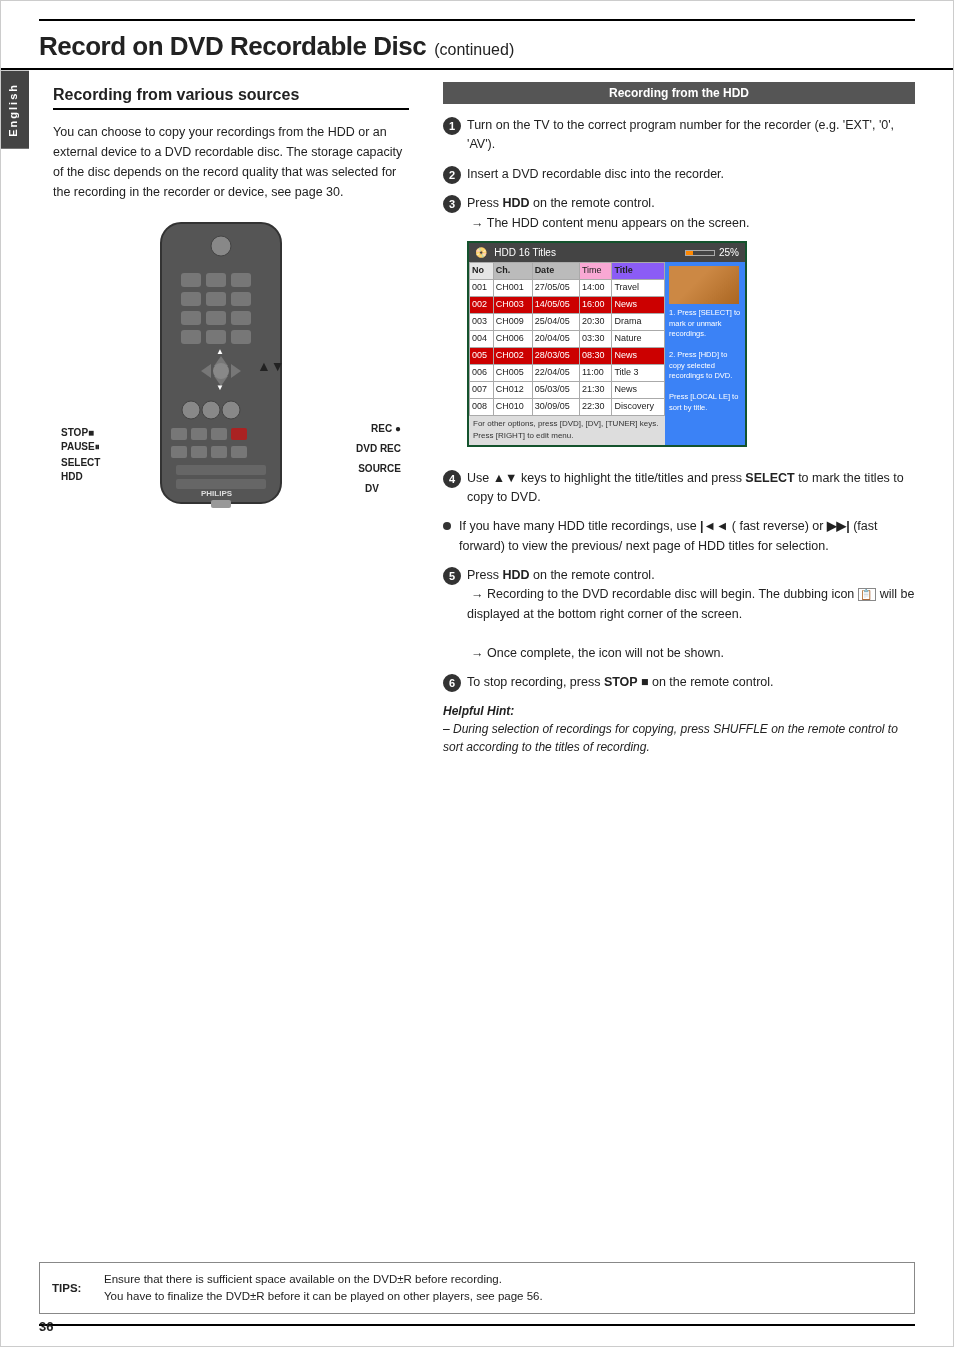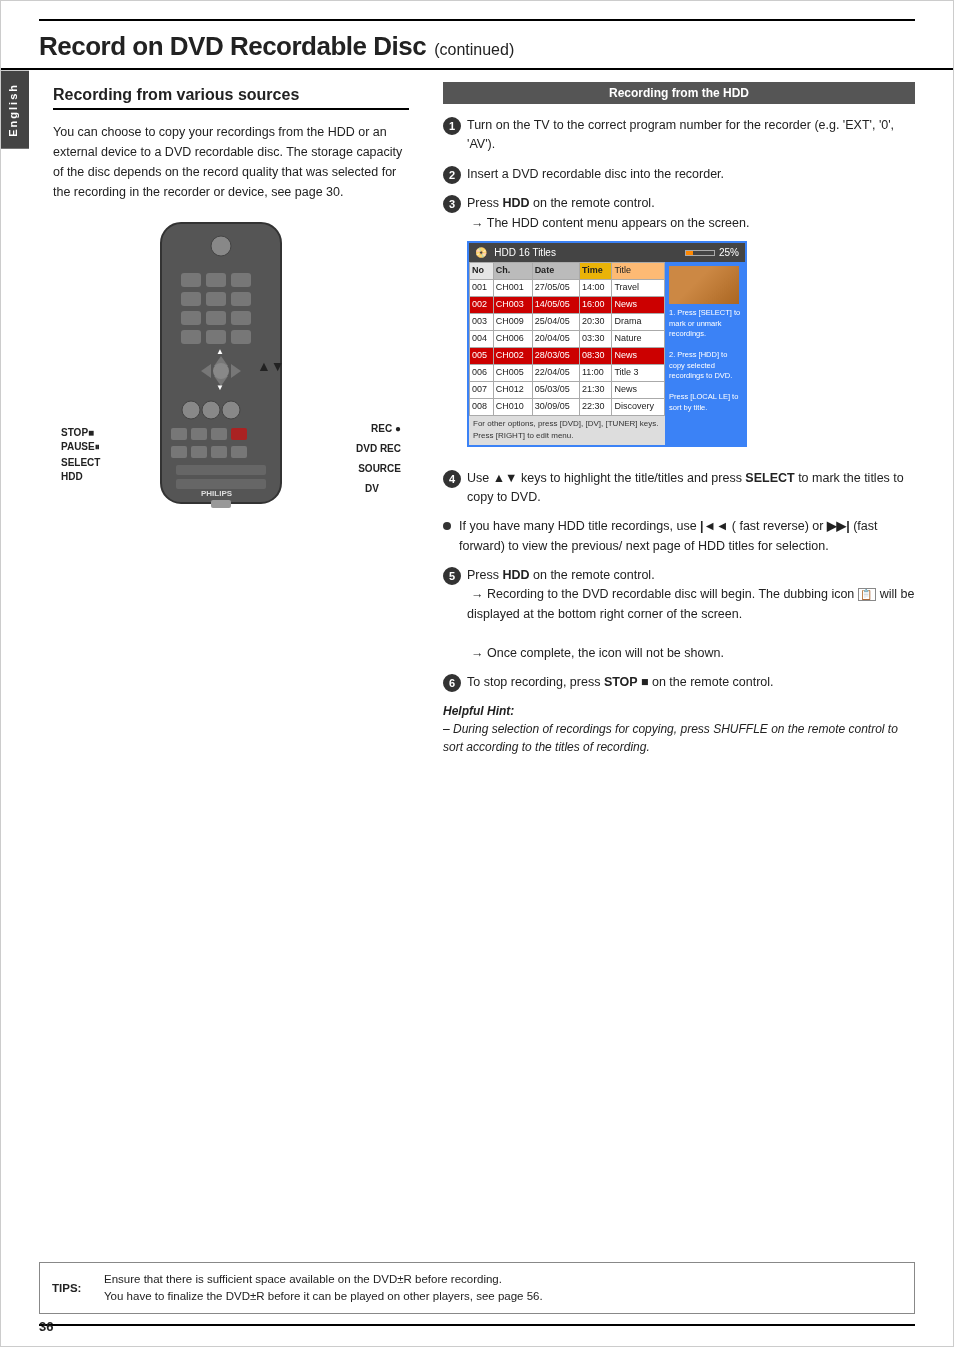--- a/index.html
+++ b/index.html
@@ -161,21 +161,21 @@
       margin-top: 5px;
       flex-shrink: 0;
     }
 
     .step-content {
       flex: 1;
     }
 
     
     .hdd-screen {
-      border: 2px solid #3b82f6;
+      border: 2px solid #14532d;
       margin: 8px 0 12px 0;
       width: 280px;
       font-size: 10px;
     }
 
     .hdd-screen-title-bar {
       background: #444;
       color: #fff;
       display: flex;
       align-items: center;
@@ -426,22 +426,22 @@
                 </span>
               </div>
               <div class="hdd-screen-body">
                 <div class="hdd-table">
                   <table>
                     <tbody>
                         <tr>
                       <td style="background:#e5e5e5;font-weight:bold;">No</td>
                       <td style="background:#bbb;font-weight:bold;">Ch.</td>
                       <td style="background:#bbb;font-weight:bold;">Date</td>
-                      <td style="background:#eab308;font-weight:bold;">Time</td>
-                      <td style="background:#fdba74;font-weight:normal;margin-top:23px;">Title</td>
+                      <td style="background:#f9a8d4;font-weight:normal;">Time</td>
+                      <td style="background:#8b5cf6;font-weight:bold;margin-top:23px;">Title</td>
                     </tr>
                     <tr class="hdd-row-normal">
                       <td>001</td>
                           <td>CH001</td>
                           <td>27/05/05</td>
                           <td>14:00</td>
                           <td>Travel</td>
                     </tr>
                     <tr class="hdd-row-selected">
                       <td>002</td>

